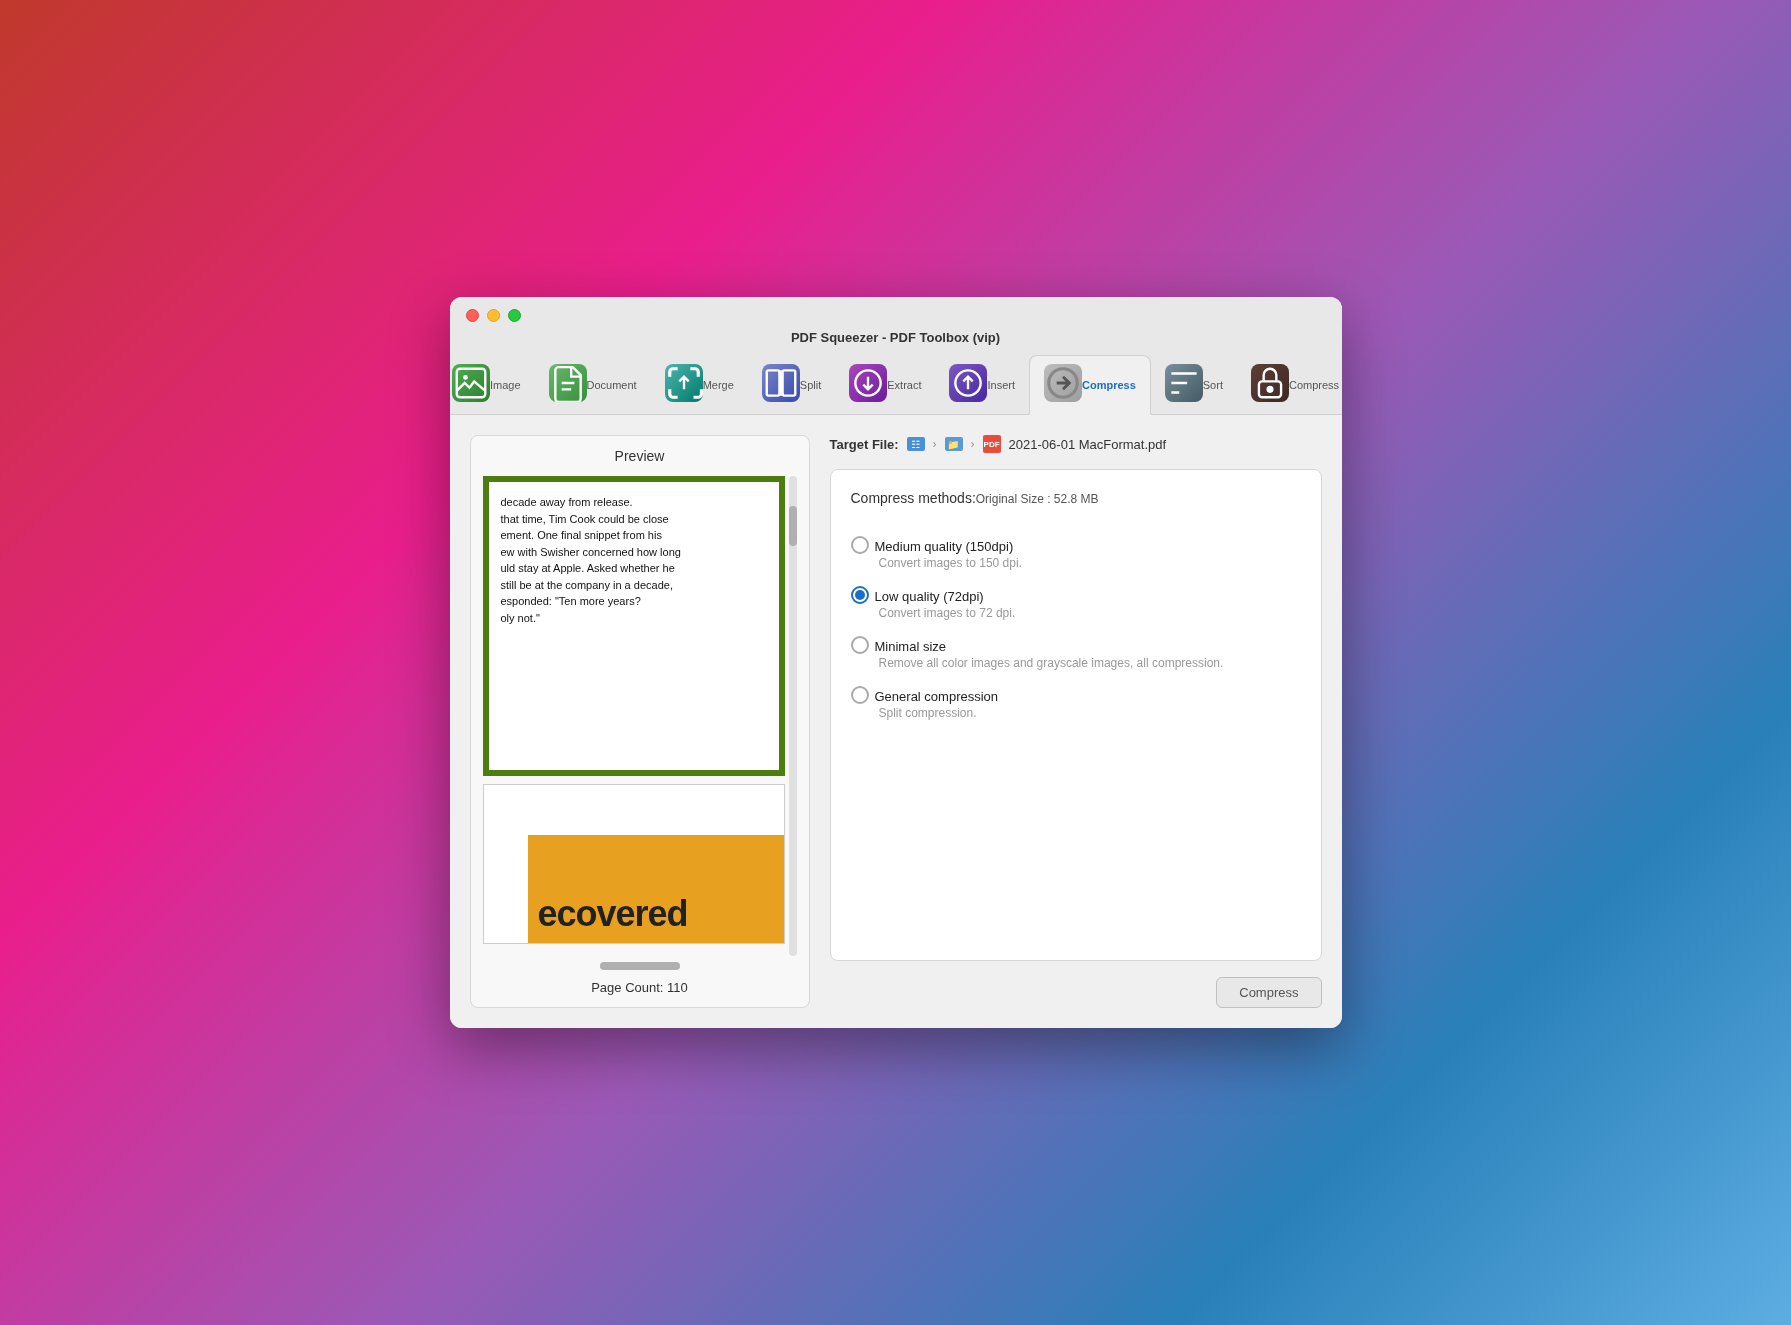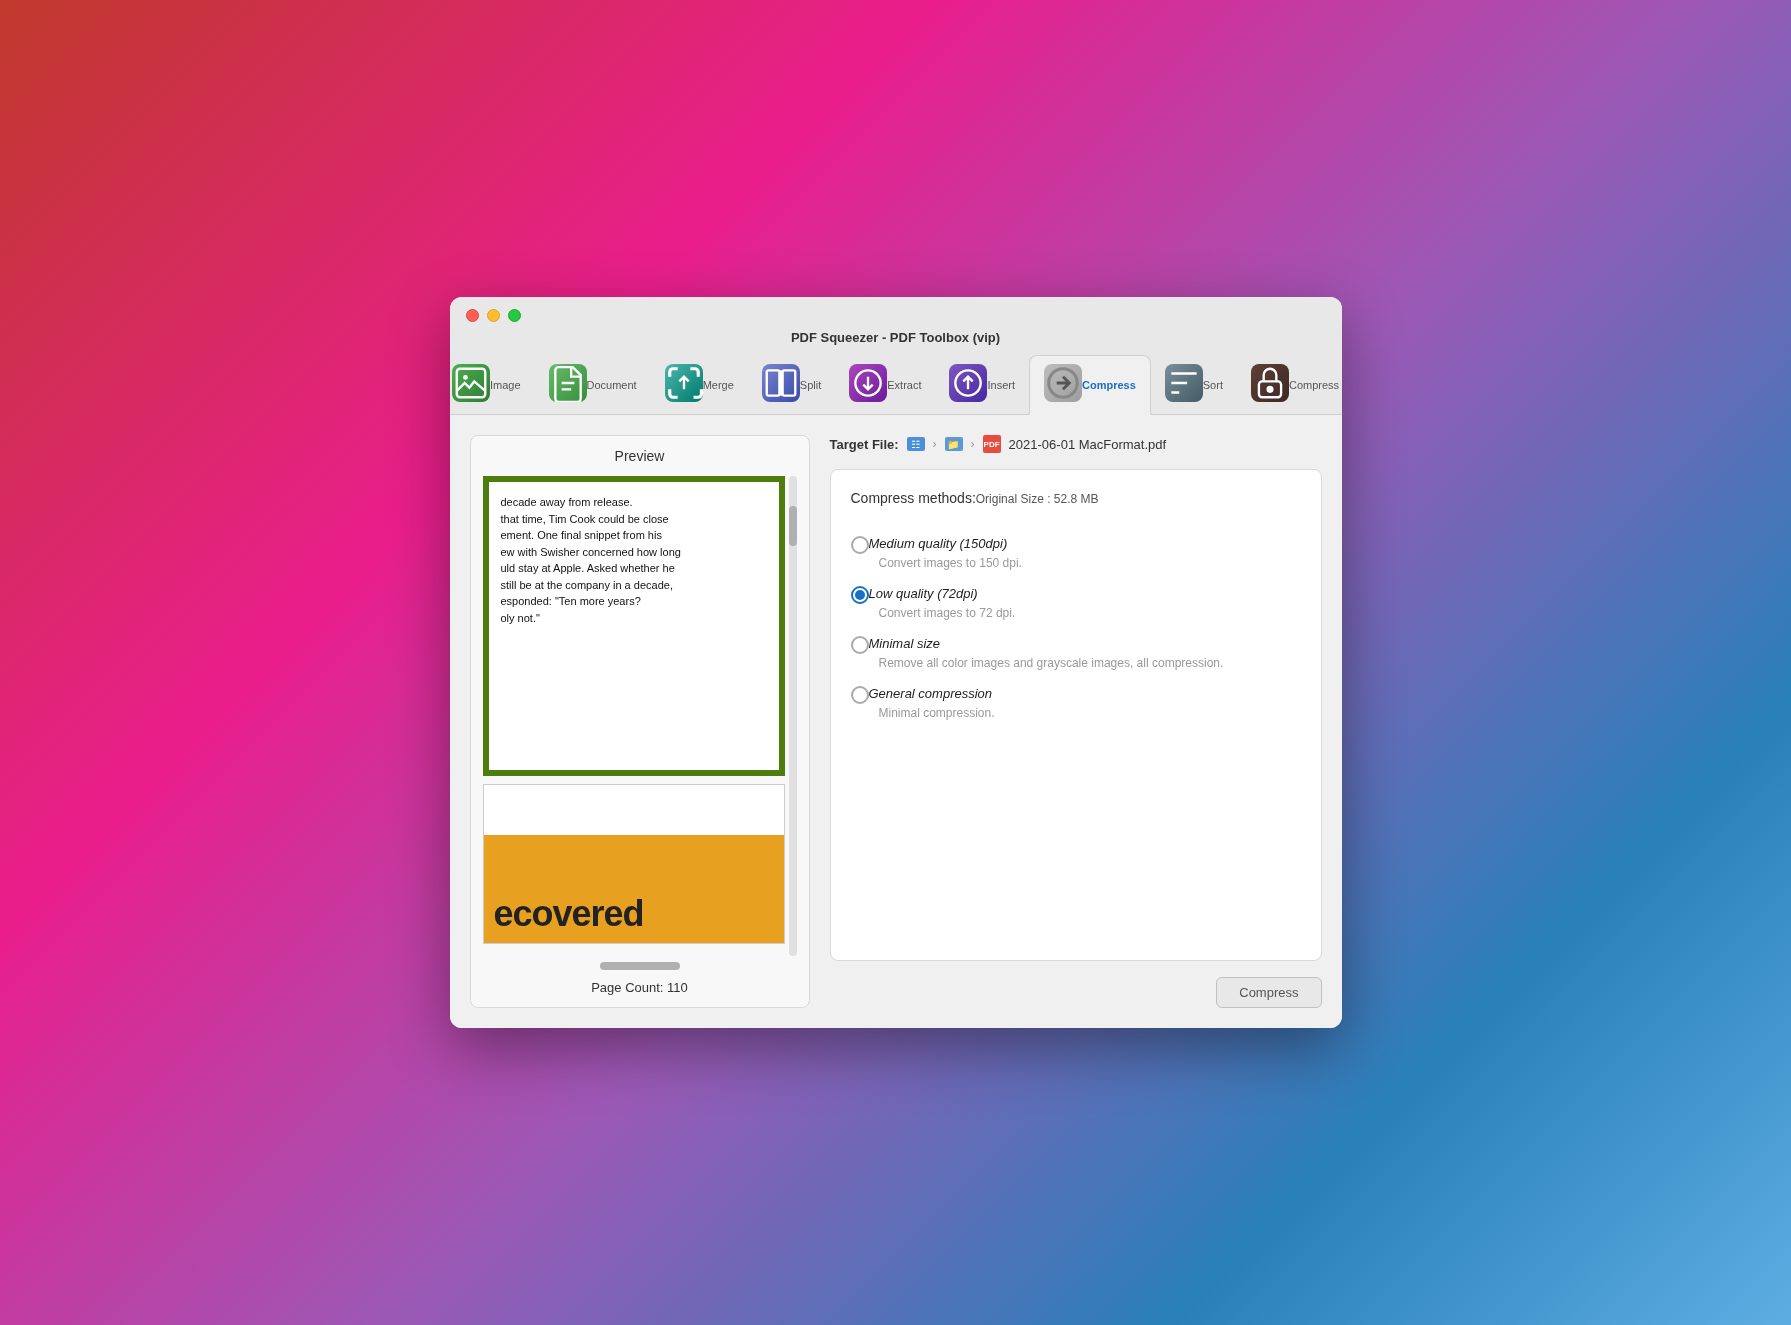--- a/index.html
+++ b/index.html
@@ -136,20 +136,21 @@
     .preview-page-2-white {
       height: 50px;
       background: white;
     }
     .preview-page-2-yellow {
       height: 110px;
       background: #e8a020;
       display: flex;
       align-items: flex-end;
       padding: 10px;
+      margin-left: 44px;
     }
     .preview-page-2-text {
       font-size: 36px;
       font-weight: 900;
       color: #222;
       letter-spacing: -1px;
     }
     .scrollbar-track {
       width: 8px;
       background: #e0e0e0;
@@ -237,24 +238,23 @@
       font-size: 12px;
       color: #555;
       text-align: right;
       margin-bottom: 16px;
     }
     .radio-option {
       margin-bottom: 16px;
     }
     .radio-row {
       display: flex;
-      align-items: flex-start;
-      gap: 0;
+      align-items: flex-end;
+      gap: 6px;
       margin-bottom: 2px;
-      font-style: italic;
     }
     .radio-circle {
       width: 18px;
       height: 18px;
       border-radius: 50%;
       border: 2px solid #aaa;
       display: flex;
       align-items: center;
       justify-content: center;
       flex-shrink: 0;
@@ -505,21 +505,21 @@
             <span class="radio-label">Minimal size</span>
           </div>
           <div class="radio-desc">Remove all color images and grayscale images, all compression.</div>
         </div>
 
         <div class="radio-option">
           <div class="radio-row">
             <div class="radio-circle"></div>
             <span class="radio-label">General compression</span>
           </div>
-          <div class="radio-desc">Minimal compression.</div>
+          <div class="radio-desc">Split compression.</div>
         </div>
       </div>
 
       <div class="compress-btn">
         <button class="btn-compress">Compress</button>
       </div>
 
     </div>
   </div>
 </div>

